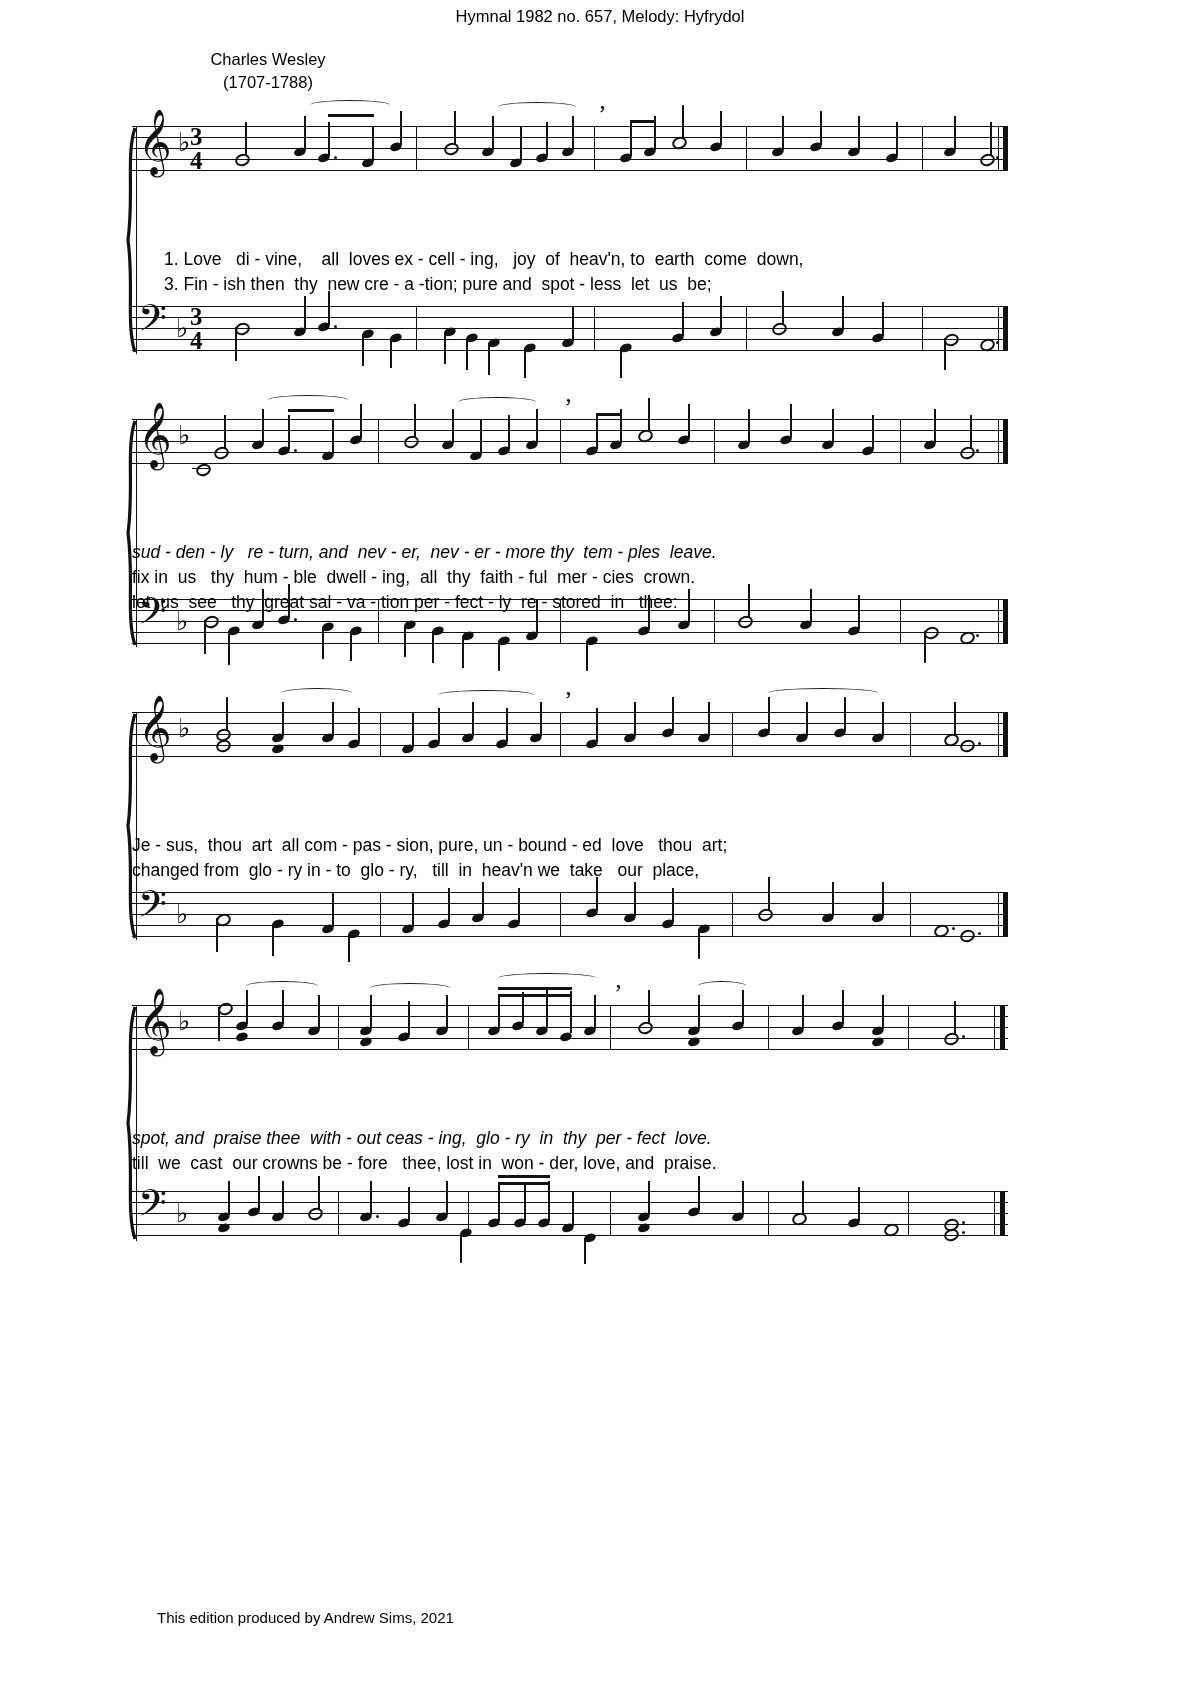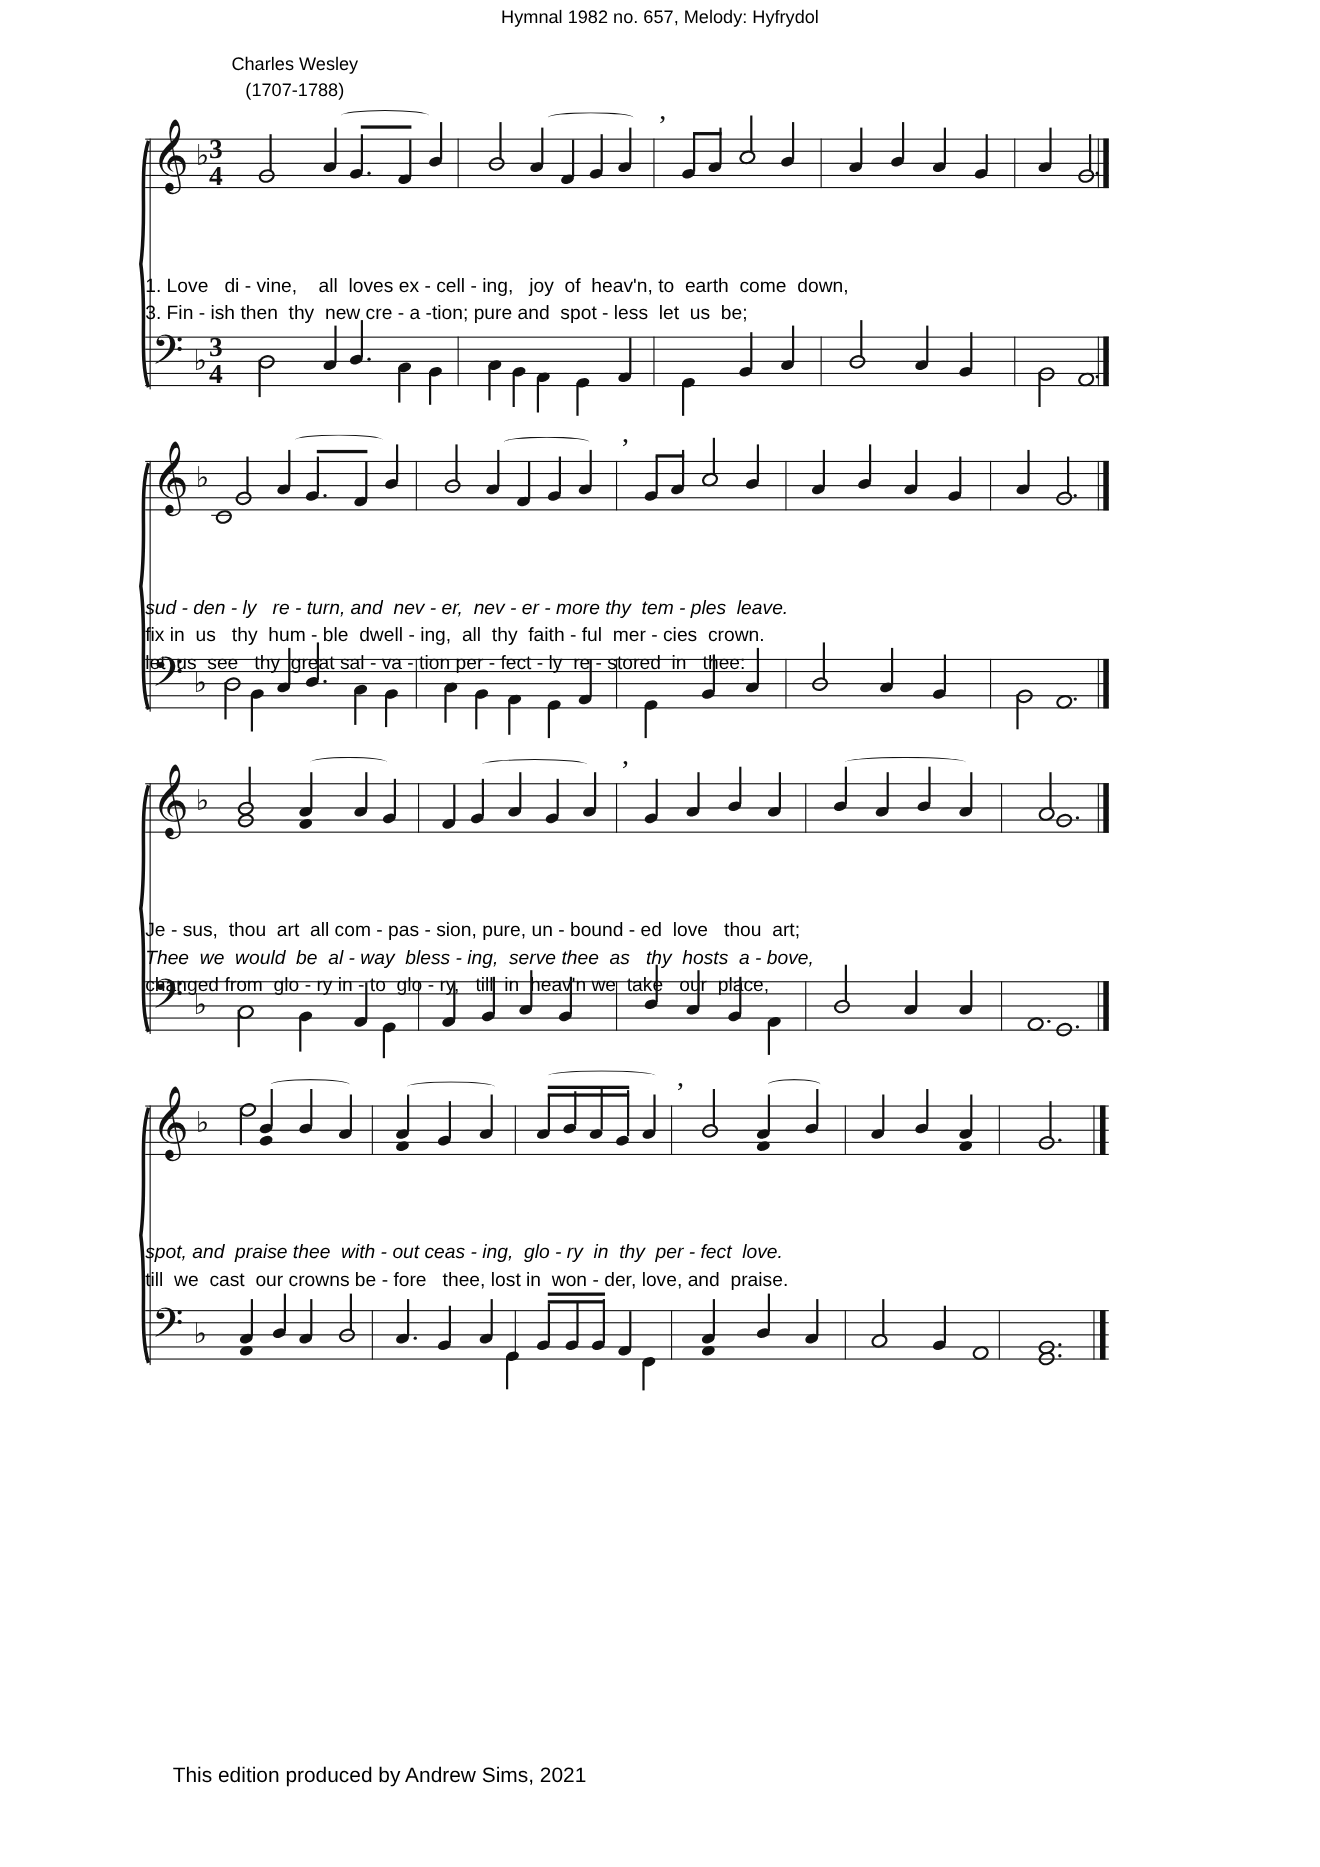--- a/index.html
+++ b/index.html
@@ -194,21 +194,21 @@
     line-height: 1.42;
     white-space: pre;
   }
   .lyric-line.verse2 { font-style: italic; }
 
   
   .footer {
     position: absolute;
     left: 157px;
     bottom: 78px;
-    font-size: 19px;
+    font-size: 15px;
   }
 </style>
 </head>
 <body>
 
 <div class="page">
 
   <div class="subtitle">Hymnal 1982 no. 657, Melody: Hyfrydol</div>
 
   <div class="credits">
@@ -299,21 +299,21 @@
             <div class="stem" style="left:822px;top:-10px;height:34px;"></div>
           <div class="nh open" style="left:848px;top:28px;"></div>
             <div class="stem" style="left:858px;top:-4px;height:34px;"></div>
           <div class="dot" style="left:864px;top:30px;"></div>
 
           <div class="barline" style="left:866px;top:0;height:45px;"></div>
           <div class="barline thick" style="left:871px;top:0;height:45px;"></div>
         </div>
       </div>
 
-      <div class="lyrics" style="top:133px;">
+      <div class="lyrics" style="top:133px;padding-left:32px;">
         <div class="lyric-line">1. Love   di - vine,    all  loves ex - cell - ing,   joy  of  heav'n, to  earth  come  down,</div>
         <div class="lyric-line">3. Fin - ish then  thy  new cre - a -tion; pure and  spot - less  let  us  be;</div>
       </div>
 
       <div class="staff-block" style="top:192px;">
         <div class="staff">
           <div class="line"></div>
             <div class="line"></div>
             <div class="line"></div>
             <div class="line"></div>
@@ -615,21 +615,20 @@
           <div class="nh open" style="left:828px;top:28px;"></div>
             <div class="dot" style="left:846px;top:30px;"></div>
 
           <div class="barline" style="left:866px;top:0;height:45px;"></div>
           <div class="barline thick" style="left:871px;top:0;height:45px;"></div>
         </div>
       </div>
 
       <div class="lyrics" style="top:133px;">
         <div class="lyric-line">Je - sus,  thou  art  all com - pas - sion, pure, un - bound - ed  love   thou  art;</div>
-        <div class="lyric-line verse2">Thee  we  would  be  al - way  bless - ing,  serve thee  as   thy  hosts  a - bove,</div>
         <div class="lyric-line">changed from  glo - ry in - to  glo - ry,   till  in  heav'n we  take   our  place,</div>
       </div>
 
       <div class="staff-block" style="top:192px;">
         <div class="staff">
           <div class="line"></div>
             <div class="line"></div>
             <div class="line"></div>
             <div class="line"></div>
             <div class="line"></div>

